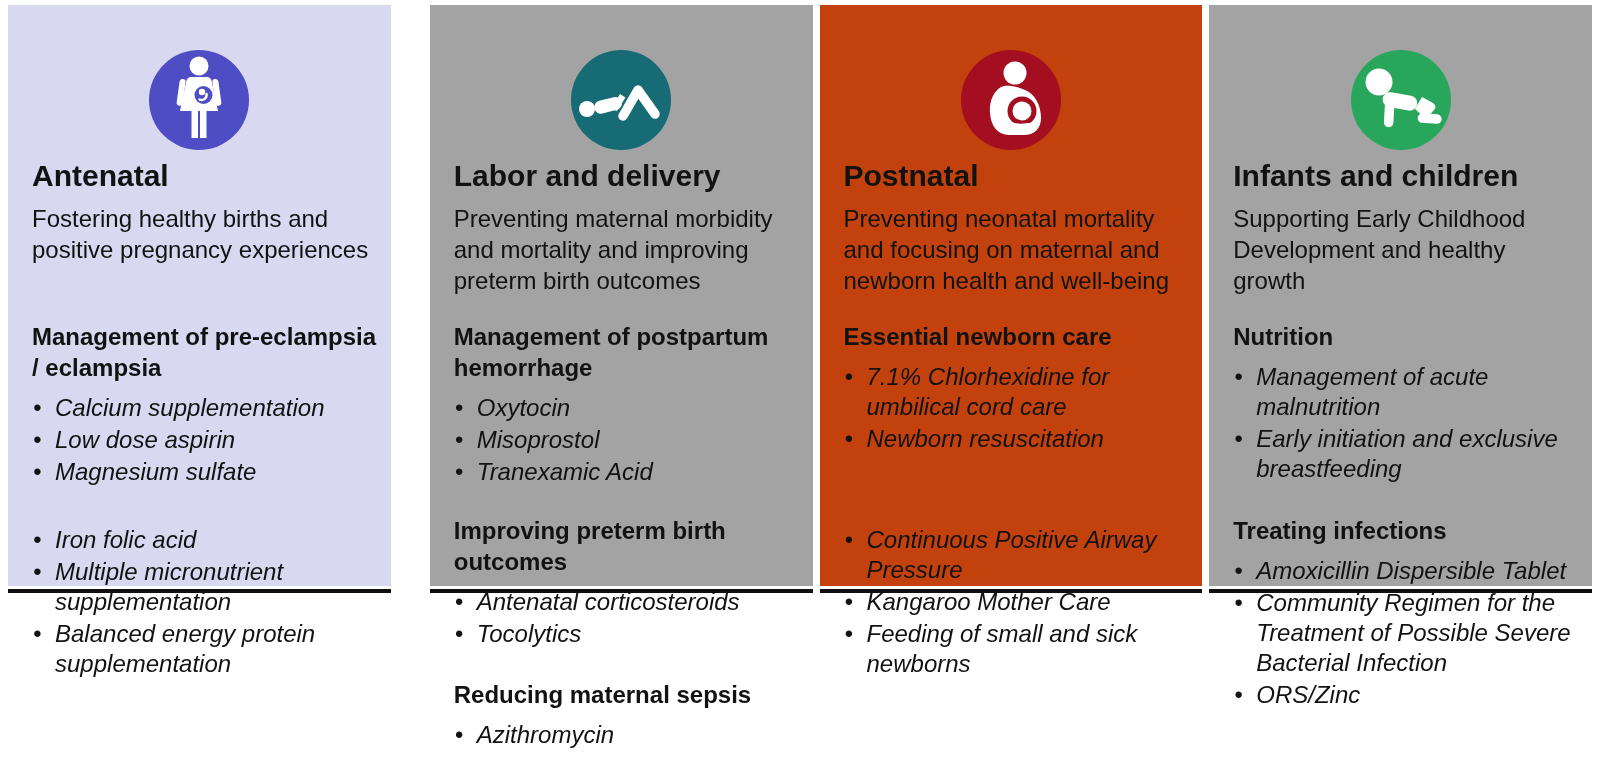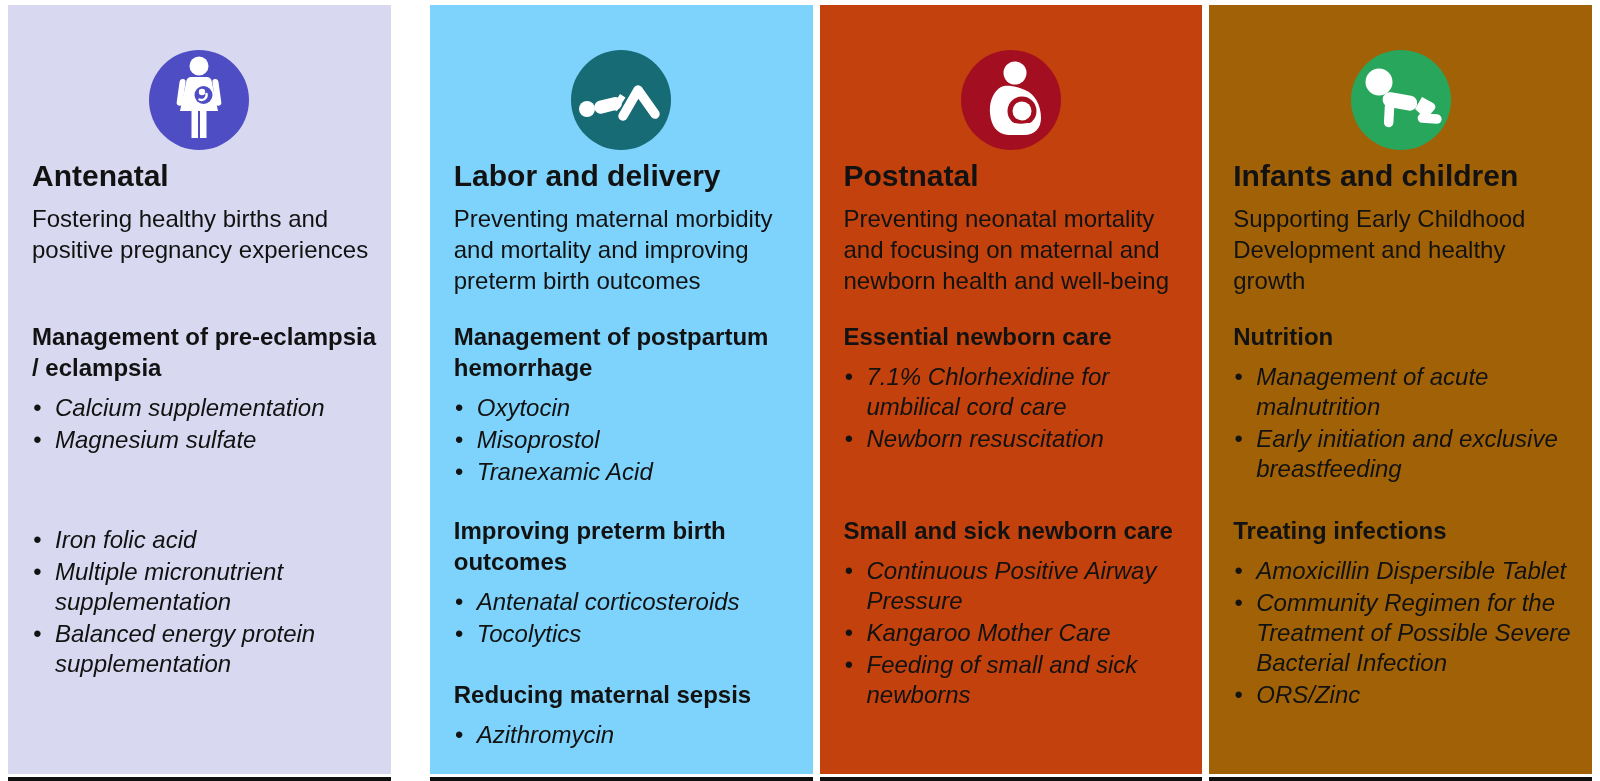--- a/index.html
+++ b/index.html
@@ -2,21 +2,21 @@
 <html><head>
 <meta charset="utf-8">
 <style>
   html,body { margin:0; padding:0; }
   body {
     width:1600px; height:781px; background:#ffffff;
     font-family:"Liberation Sans", sans-serif; color:#121212;
     -webkit-font-smoothing:antialiased;
   }
   .board { display:flex; gap:7px; padding:5px 8px 0 8px; }
-  .column { position:relative; flex:1; height:769px; }
+  .column { position:relative; flex:1; height:581px; }
   .column::after {
     content:""; position:absolute; left:0; right:0; bottom:-7px; height:4px;
     background:#0f0f0f;
   }
   .icon-wrap { position:absolute; top:45px; left:0; right:0; display:flex; justify-content:center; }
   .icon-circle { width:100px; height:100px; border-radius:50%; }
   .icon-circle svg { width:100px; height:100px; display:block; }
   .col-title {
     position:absolute; top:152px; left:24px; right:14px; margin:0;
     font-size:30px; line-height:38px; font-weight:bold;
@@ -54,33 +54,34 @@
           <path d="M57.5 44 a5 5 0 0 1 -7 5.5" fill="none" stroke="#fff" stroke-width="2.4" stroke-linecap="round"></path>
         </svg>
       </div>
     </div>
     <h2 class="col-title">Antenatal</h2>
     <p class="col-desc">Fostering healthy births and positive pregnancy experiences</p>
     <div class="section sec-a">
       <h3 class="sec-heading">Management of pre-eclampsia / eclampsia</h3>
       <ul class="bullets">
           <li>Calcium supplementation</li>
+          <li>Low dose aspirin</li>
           <li>Magnesium sulfate</li>
         </ul>
     </div>
     <div class="section sec-b">
       <ul class="bullets">
           <li>Iron folic acid</li>
           <li>Multiple micronutrient supplementation</li>
           <li>Balanced energy protein supplementation</li>
         </ul>
     </div>
   </section>
 
-  <section class="column" style="background-color: #7dd3fc; margin-left: 32px; --line: #0f0f0f;">
+  <section class="column" style="background-color: #a3a3a3; margin-left: 32px; --line: #0f0f0f;">
     <div class="icon-wrap">
       <div class="icon-circle" style="background-color: rgb(23, 107, 117); color: rgb(23, 107, 117);">
         <svg viewBox="0 0 100 100">
           <circle cx="16" cy="59" r="8" fill="#fff"></circle>
           <rect x="25" y="52" width="28" height="13" rx="6.5" fill="#fff" transform="rotate(-14 25 65)"></rect>
           <path d="M40 59 L49 44 L54.5 47.5 L46 61 Z" fill="#fff"></path>
           <path d="M52 66 L67 40 L84 64" fill="none" stroke="#fff" stroke-width="9.5" stroke-linecap="round" stroke-linejoin="round"></path>
         </svg>
       </div>
     </div>
@@ -124,30 +125,29 @@
     <h2 class="col-title">Postnatal</h2>
     <p class="col-desc">Preventing neonatal mortality and focusing on maternal and newborn health and well-being</p>
     <div class="section sec-a">
       <h3 class="sec-heading">Essential newborn care</h3>
       <ul class="bullets">
           <li>7.1% Chlorhexidine for umbilical cord care</li>
           <li>Newborn resuscitation</li>
         </ul>
     </div>
     <div class="section sec-b">
-      <h3 class="sec-heading">Small and sick newborn care</h3>
       <ul class="bullets">
           <li>Continuous Positive Airway Pressure</li>
           <li>Kangaroo Mother Care</li>
           <li>Feeding of small and sick newborns</li>
         </ul>
     </div>
   </section>
 
-  <section class="column" style="background-color: #a16207; --line: #0f0f0f;">
+  <section class="column" style="background-color: #a3a3a3; --line: #0f0f0f;">
     <div class="icon-wrap">
       <div class="icon-circle" style="background-color: rgb(40, 166, 91); color: rgb(40, 166, 91);">
         <svg viewBox="0 0 100 100">
           <circle cx="28" cy="32" r="13.5" fill="#fff"></circle>
           <rect x="33" y="41" width="35" height="15" rx="7.5" fill="#fff" transform="rotate(10 33 41)"></rect>
           <rect x="34" y="52" width="9.5" height="25" rx="4.7" fill="#fff" transform="rotate(3 34 52)"></rect>
           <path d="M71 47 L82 53 C85 55 85 58 83 60 L75 69 L64 59 Z" fill="#fff"></path>
           <rect x="67" y="63" width="24" height="9.5" rx="4.7" fill="#fff" transform="rotate(4 67 63)"></rect>
         </svg>
       </div>

